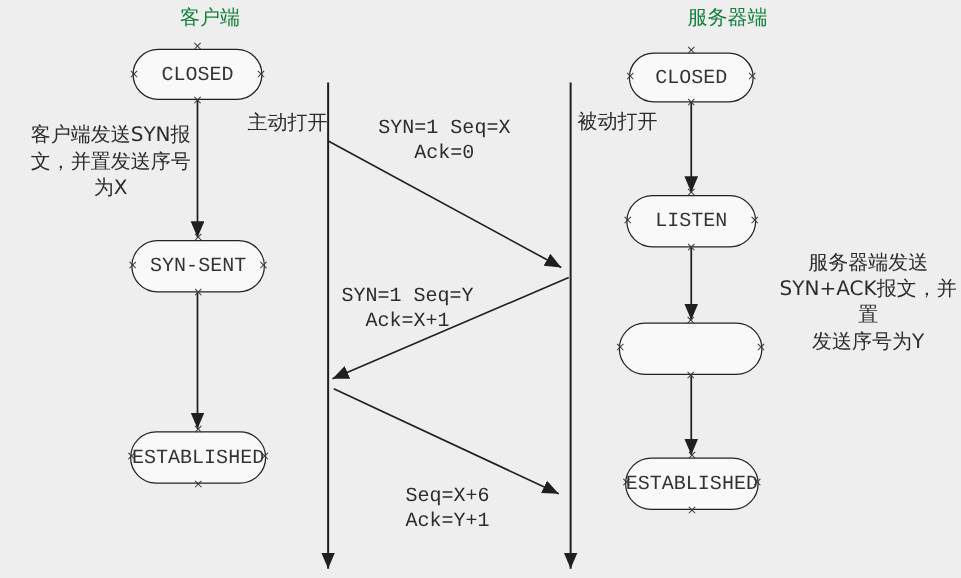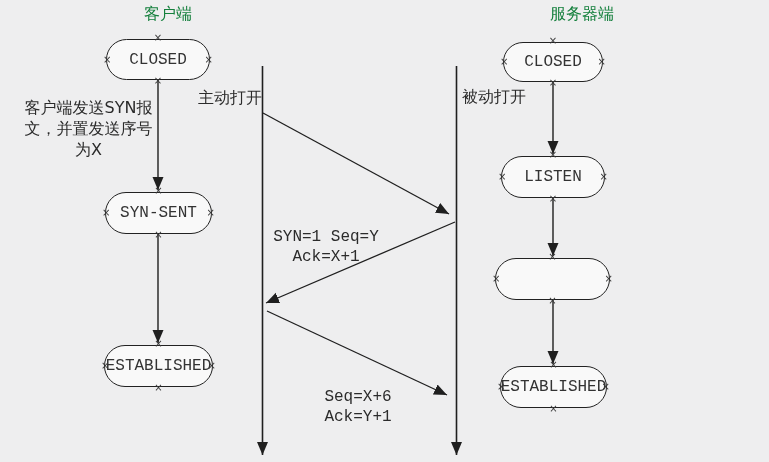--- a/index.html
+++ b/index.html
@@ -134,21 +134,25 @@
     <span>ESTABLISHED</span>
   <span class="handle handle-t">×</span>
       <span class="handle handle-b">×</span>
       <span class="handle handle-l">×</span>
       <span class="handle handle-r">×</span>
     </div>
 
   <div class="label cjk" style="left:198px; top:87px;">主动打开</div>
   <div class="label cjk" style="left:462px; top:86px;">被动打开</div>
 
+  <div class="label center mono" style="left:278px; top:92px; width:155px;">SYN=1 Seq=X Ack=0</div>
   <div class="label center mono" style="left:272px; top:227px; width:108px;">SYN=1 Seq=Y
 Ack=X+1</div>
   <div class="label center mono" style="left:288px; top:387px; width:140px;">Seq=X+6 Ack=Y+1</div>
 
   <div class="label center cjk" style="left:0px; top:97px; width:145px;padding-left:16px;">客户端发送SYN报
 文，并置发送序号
 为X</div>
+  <div class="label center cjk" style="left:620px; top:199px; width:149px;">服务器端发送
+SYN+ACK报文，并置
+发送序号为Y</div>
 
 </div>
 
 </body></html>

